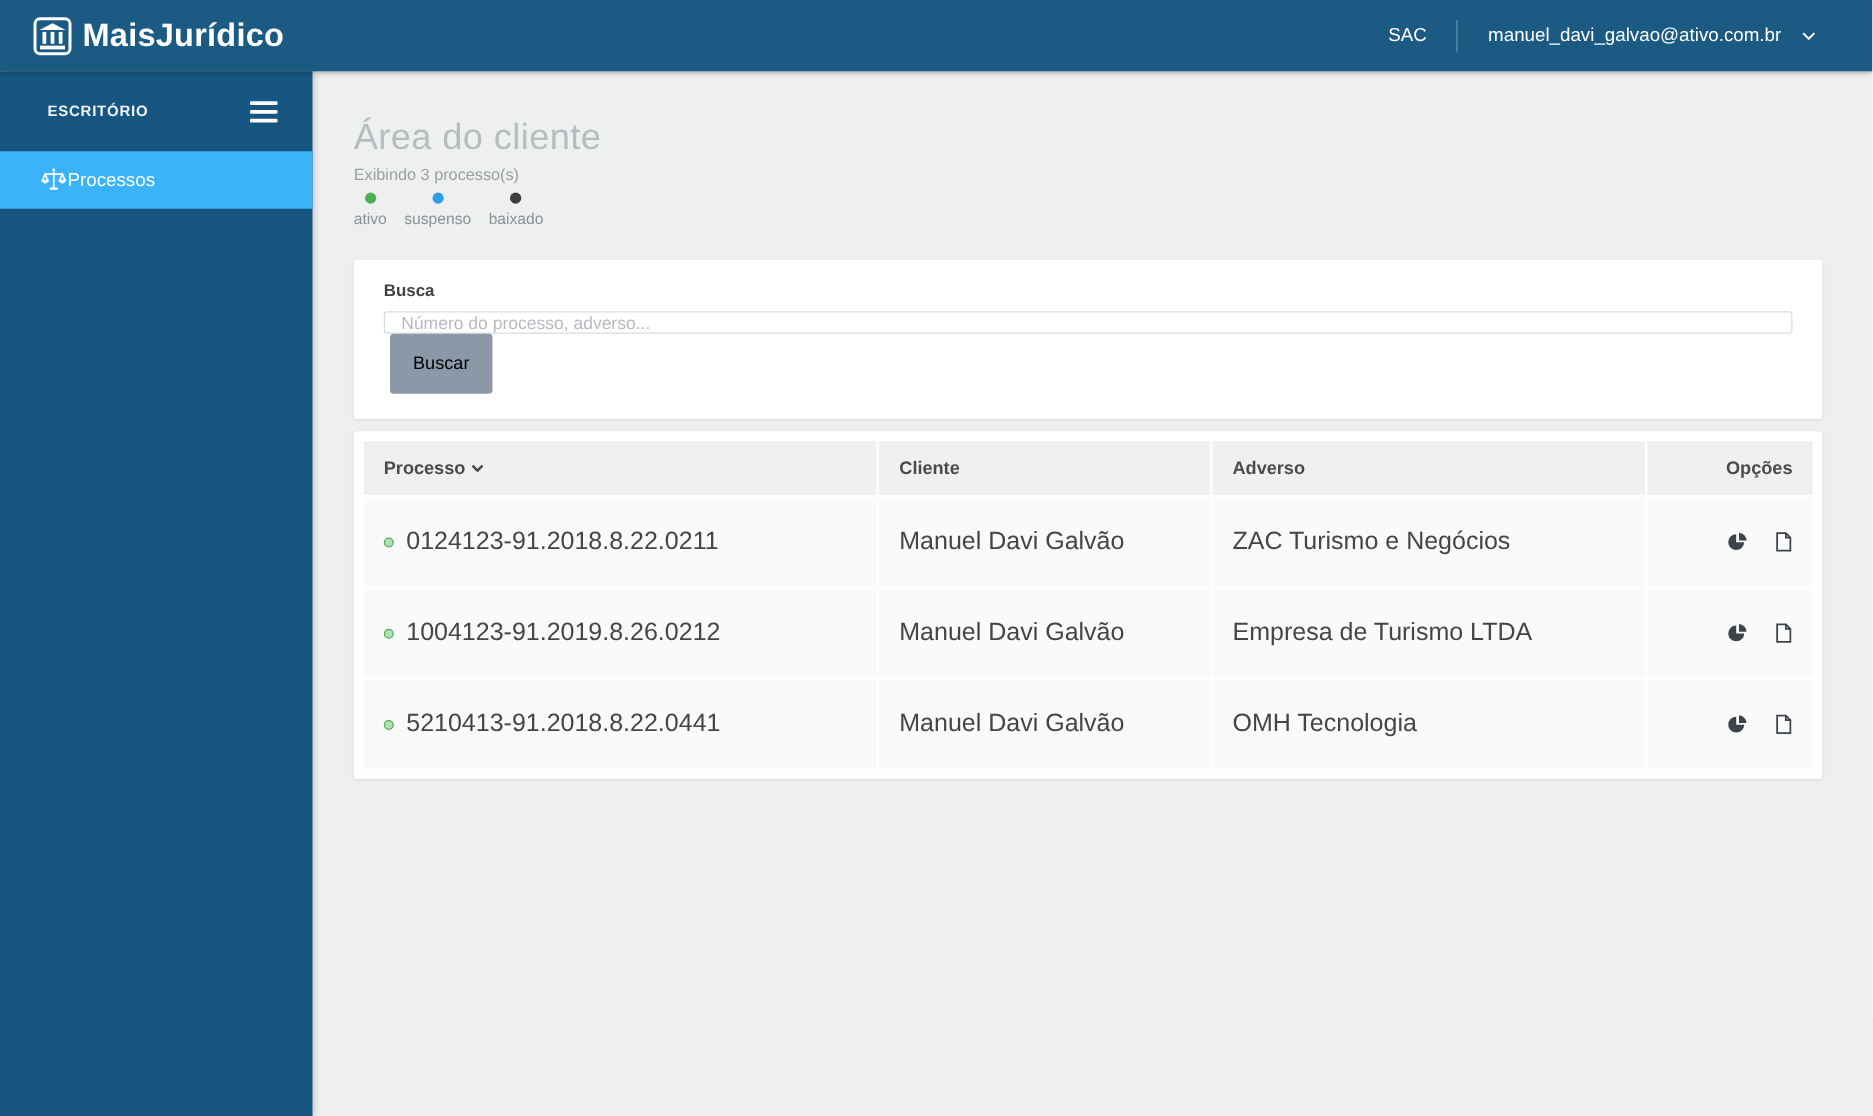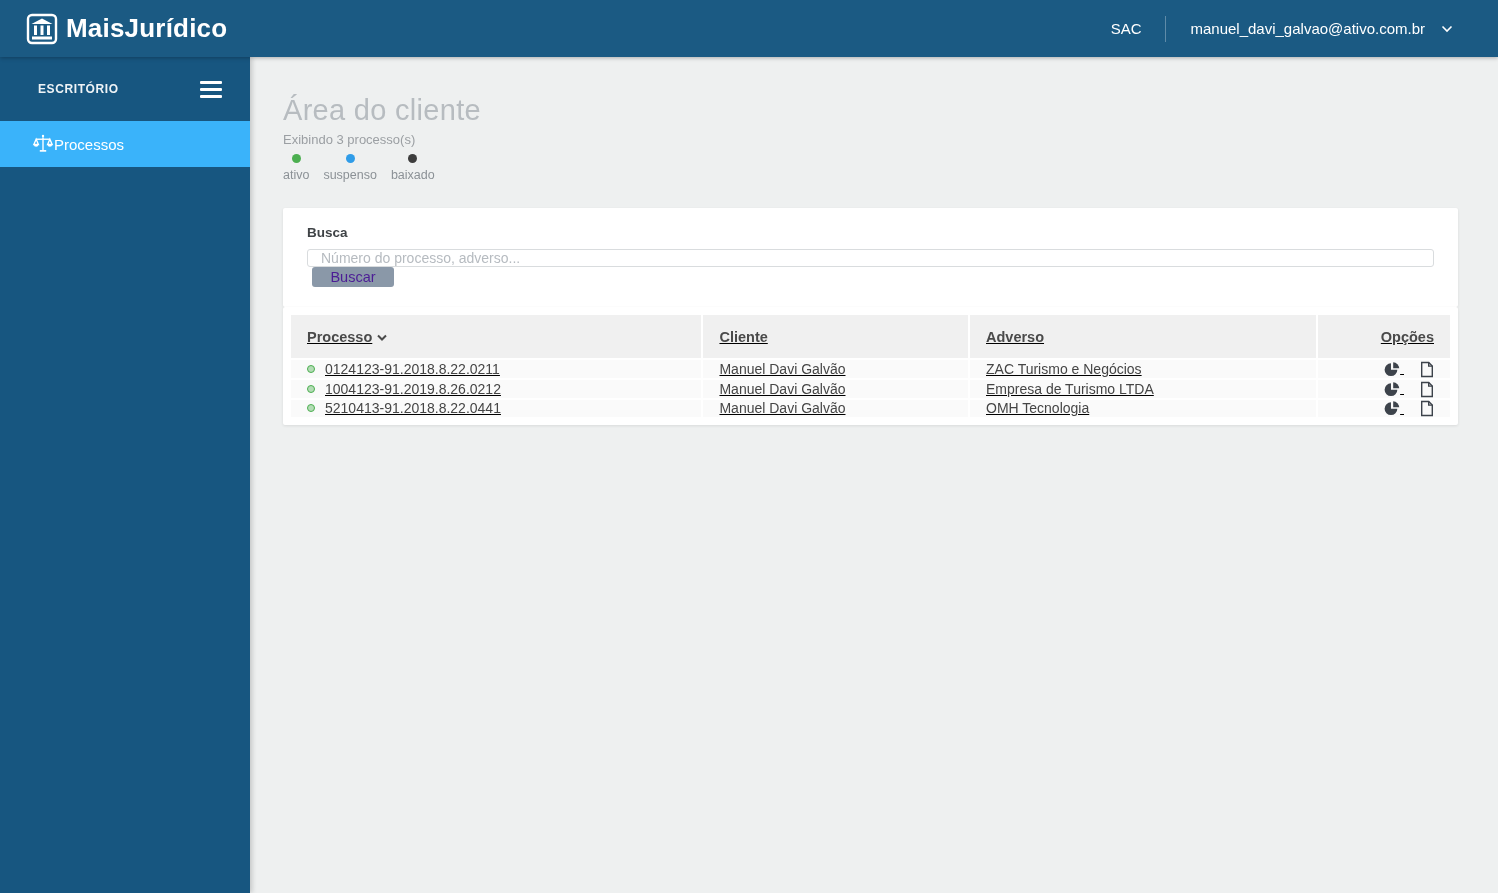--- a/index.html
+++ b/index.html
@@ -69,38 +69,38 @@
   .search-card { margin-top:26px; padding:17px 24px 20px 24px; }
   .search-label { display:block; font-size:13.5px; font-weight:bold; color:#3f4346; margin-bottom:9px; }
   .search-row { display:flex; align-items:stretch;flex-direction:column; }
   .search-input {
     flex:1; height:36px; border:1px solid #d9dcde; border-radius:3px;
     font-size:14px; color:#555; padding:0 13px; outline:none;
     font-family:"Liberation Sans", sans-serif;
   }
   .search-input::placeholder { color:#b6bbc0; }
   .search-button {
-    margin-left:5px; width:82px; height:20px; border:none; border-radius:3px;
-    background:#8a98a8; color:#4c1d95; font-size:14.5px; cursor:pointer;
+    margin-left:5px; width:82px; height:48px; border:none; border-radius:3px;
+    background:#8a98a8; color:#000000; font-size:14.5px; cursor:pointer;
     font-family:"Liberation Sans", sans-serif;
   }
 
-  .table-card { padding:8px;text-decoration:underline; }
+  .table-card { margin-top:10px; padding:8px; }
   table { width:100%; border-collapse:collapse; table-layout:fixed; }
   col.c1 { width:35.5%; } col.c2 { width:23%; } col.c3 { width:30%; } col.c4 { width:11.5%; }
   th {
     background:#f0f0f0; text-align:left; font-size:14.5px; font-weight:bold;
     color:#4a4a4a; padding:13px 16px;
   }
   th.th-sort { cursor:pointer; }
   th:not(:last-child), td:not(:last-child) { border-right:2px solid #fff; }
   th:last-child { text-align:right; }
   td {
-    background:#fafafa; font-size:14px; color:#454545;
-    padding:0 16px; border-top:2px solid #fff;
+    background:#fafafa; font-size:20px; color:#454545;
+    padding:24px 16px; border-top:2px solid #fff;
   }
   .status-dot {
     width:8px; height:8px; border-radius:50%; display:inline-block;
     border:1.5px solid #4caf50; background:#4caf5066;
     margin-right:10px; vertical-align:1px;
   }
   .opts-cell { text-align:right; white-space:nowrap; }
   .opt-icon { display:inline-flex; margin-left:16px; cursor:pointer; vertical-align:middle; }
   .sort-chevron { margin-left:5px; vertical-align:1px; }
 </style>

